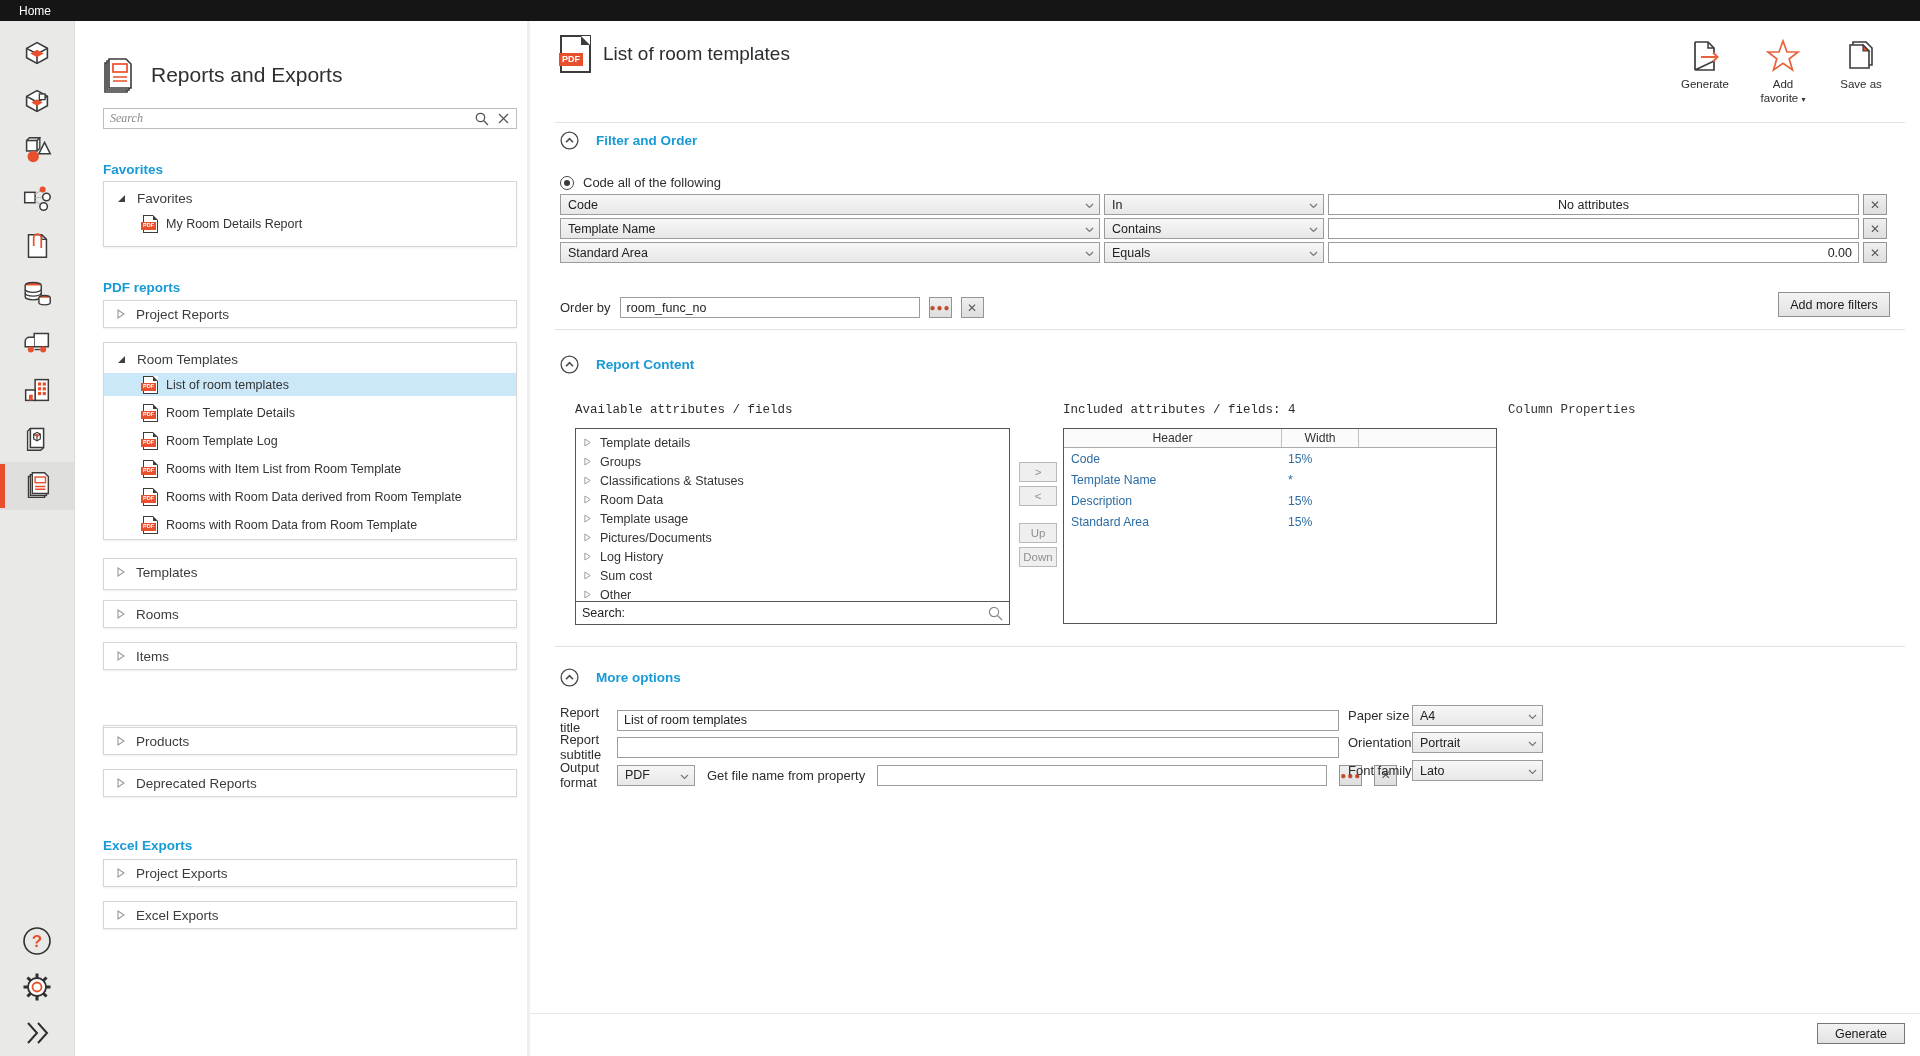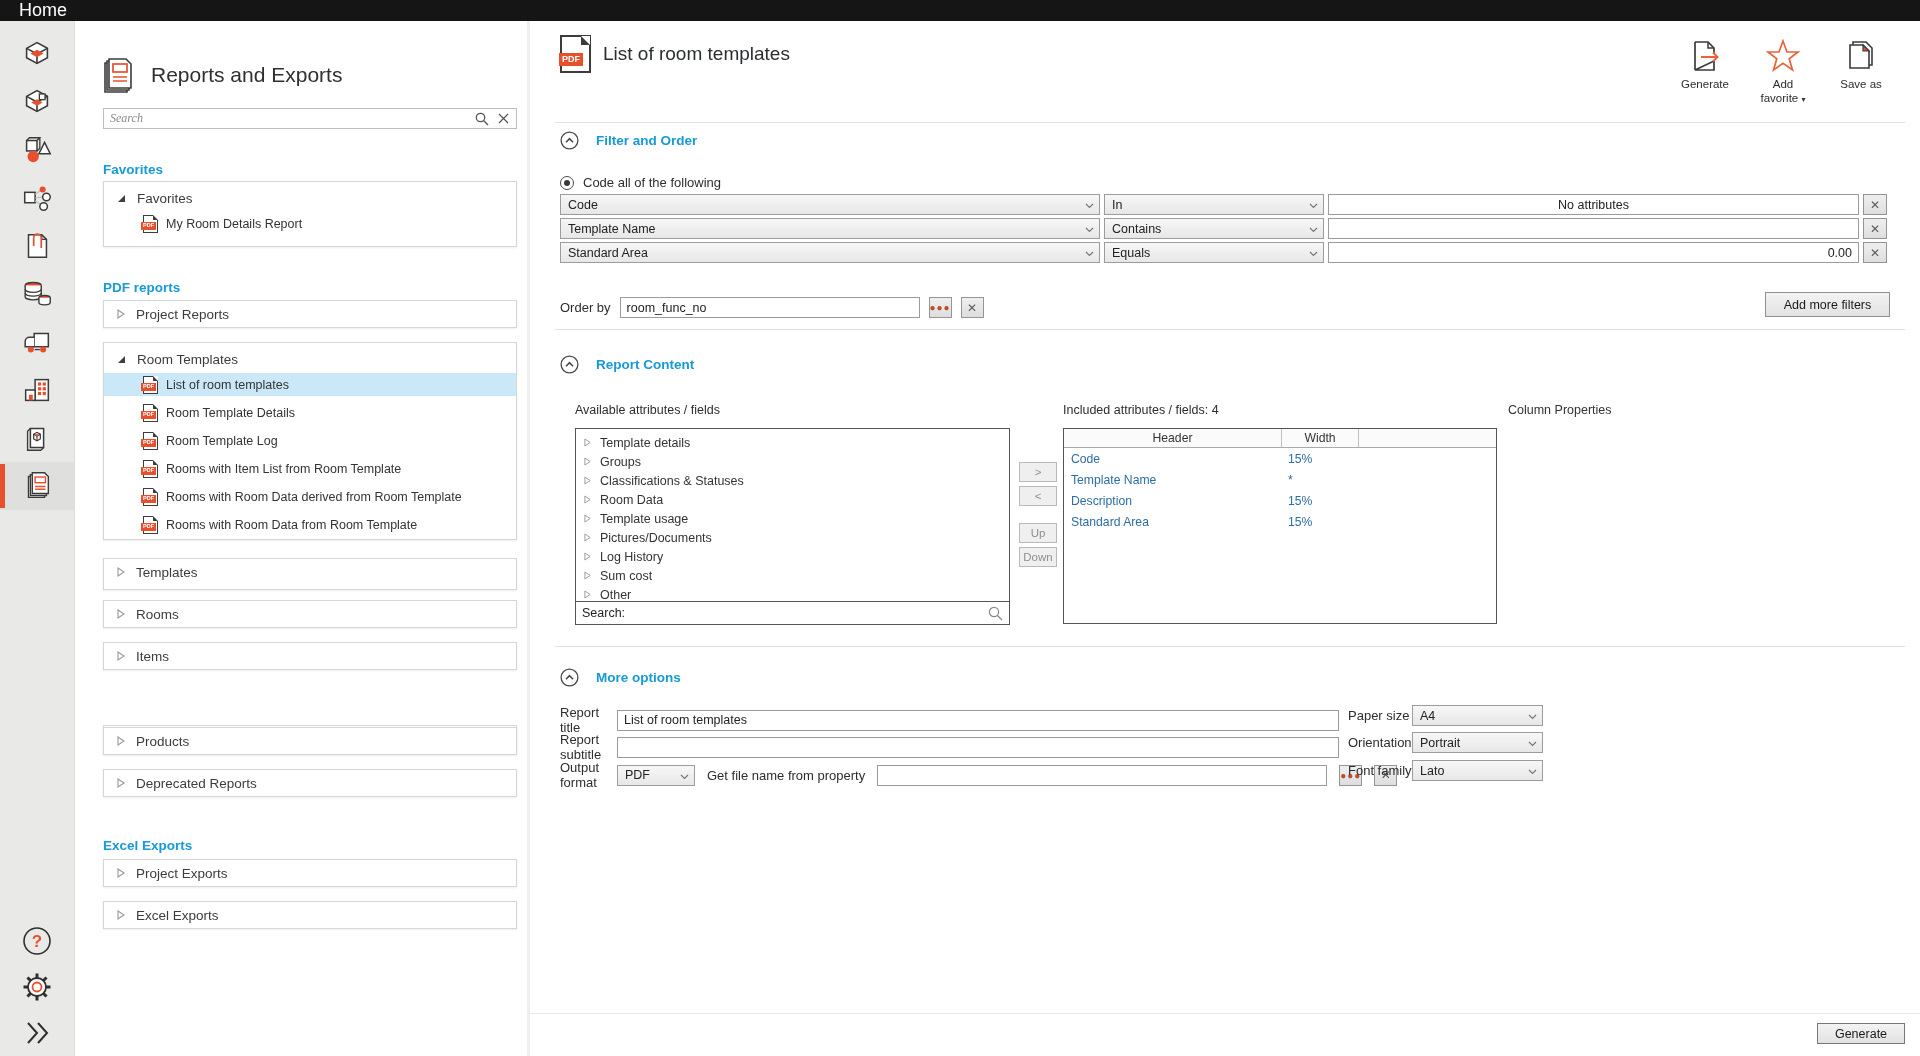--- a/index.html
+++ b/index.html
@@ -2,21 +2,21 @@
 <html><head>
 <meta charset="utf-8">
 <style>
   * { margin:0; padding:0; box-sizing:border-box; }
   html,body { width:1920px; height:1056px; overflow:hidden; background:#fff;
               font-family:"Liberation Sans", sans-serif; }
   .app { width:1920px; height:1056px; display:flex; flex-direction:column; }
 
   
   .titlebar { height:21px; background:#151515; color:#fff; display:flex; align-items:center;
-              font-size:18px; padding-left:19px; flex:0 0 auto; }
+              font-size:12px; padding-left:19px; flex:0 0 auto; }
 
   .body-row { flex:1; display:flex; min-height:0; }
 
   
   .rail { width:75px; background:#e9e9e7; border-right:1px solid #dcdcda; display:flex;
           flex-direction:column; padding-top:9px; }
   .rail-item { height:48px; display:flex; align-items:center; justify-content:center;
                position:relative; cursor:pointer; }
   .rail-item.active { background:#dfdfdd; }
   .rail-item.active::before { content:""; position:absolute; left:0; top:2px; bottom:2px;
@@ -92,23 +92,23 @@
             border:1px solid #949494; display:flex; align-items:center; justify-content:center;
             font-size:12px; color:#5a5a5a; cursor:pointer; }
   .sq-btn.dots { color:#bf4d2c; font-weight:bold; font-size:10px; letter-spacing:1px; }
 
   .order-row { position:absolute; top:276px; left:30px; display:flex; align-items:center; gap:9px;
                font-size:13px; color:#2d2d2d; }
   .order-row input { width:300px; height:21px; border:1px solid #9c9c9c; font-size:12.5px;
                color:#222; padding:0 6px; outline:none; font-family:"Liberation Sans", sans-serif; }
   .win-btn { background:linear-gradient(#f3f3f3,#e2e2e2); border:1px solid #8f8f8f; font-size:12.5px;
              color:#1a1a1a; display:flex; align-items:center; justify-content:center; cursor:pointer; }
-  .add-filters { position:absolute; top:271px; right:30px; width:125px; height:25px; }
-
-  .lbl { position:absolute; font-size:12.5px; color:#2d2d2d; }
+  .add-filters { position:absolute; top:271px; right:30px; width:112px; height:25px; }
+
+  .lbl { position:absolute; font-size:12.5px; color:#2d2d2d;font-family:Liberation Mono, monospace; }
 
   .listbox { position:absolute; top:407px; left:45px; width:435px; height:197px;
              border:1px solid #555; display:flex; flex-direction:column; }
   .lb-items { flex:1; padding-top:4px; overflow:hidden; }
   .lb-row { height:19px; display:flex; align-items:center; gap:9px; padding-left:8px;
             font-size:12.5px; color:#333; cursor:pointer; }
   .lb-search { border-top:1px solid #555; height:23px; display:flex; align-items:center;
                font-size:12.5px; color:#222; padding:0 6px; gap:4px; }
   .lb-search .grow { flex:1; }
 

